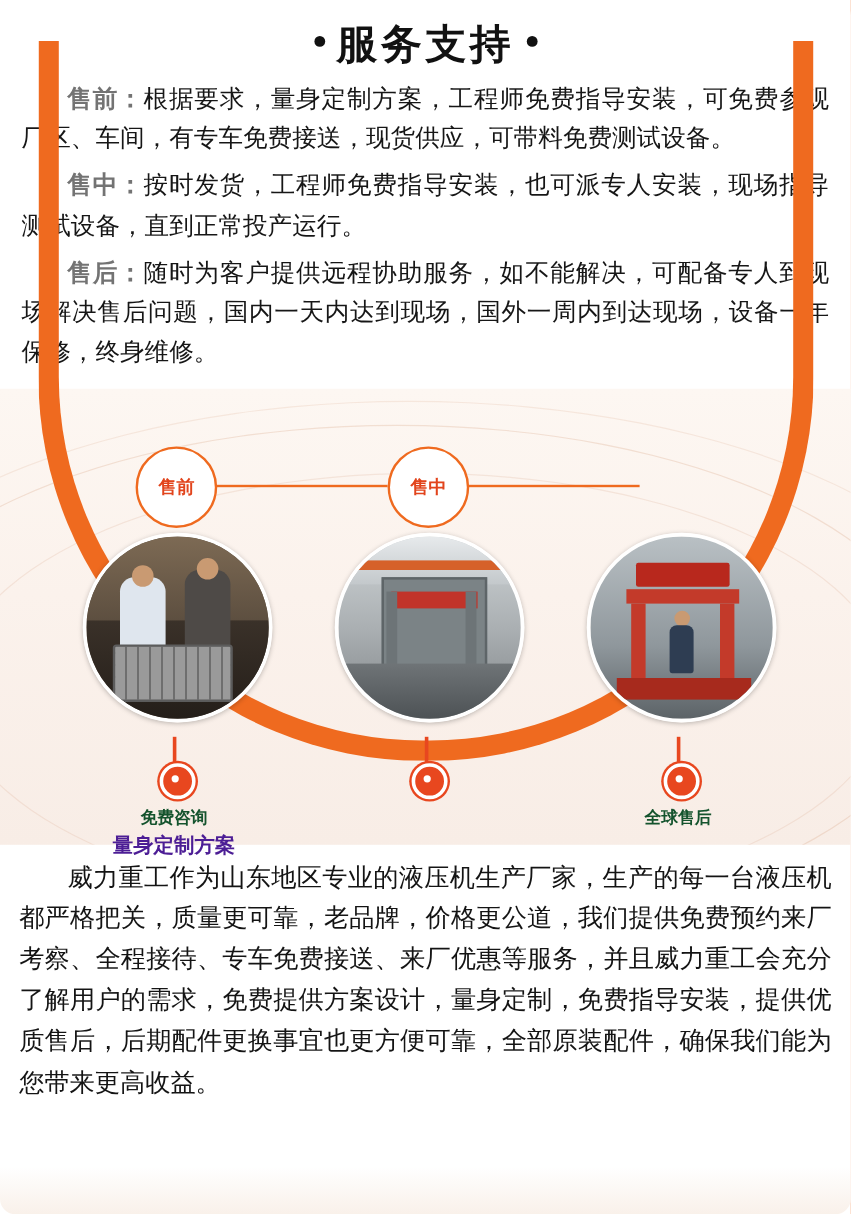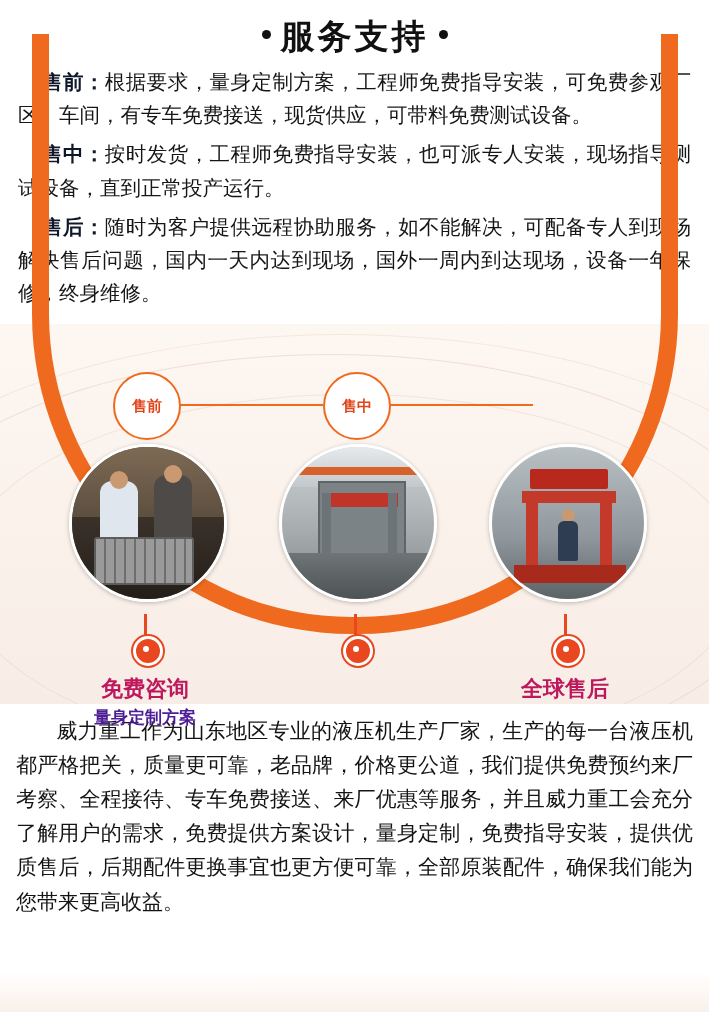--- a/index.html
+++ b/index.html
@@ -14,20 +14,21 @@
     overflow: hidden;
     position: relative;
   }
 
   .page {
     position: relative;
     width: 709px;
     height: 1012px;
     background: #fff;
     overflow: hidden;
+    border-radius: 13px;
   }
 
   
   .title-row {
     text-align: center;
     padding-top: 14px;
     padding-bottom: 6px;
     white-space: nowrap;
   }
   .title-dot {
@@ -53,23 +54,23 @@
   .para {
     margin: 0 18px 6px 18px;
     font-size: 20.5px;
     line-height: 1.62;
     color: #1a1a1a;
     text-align: justify;
     text-indent: 0;
     font-family: "DejaVu Sans", "Liberation Sans", sans-serif;
   }
   .para .lead {
-    color: #0f172a;
-    font-weight: bold;
-    margin-left: 24px;
+    color: #737373;
+    font-weight: bold;
+    margin-left: 38px;
   }
   .para .body {
     color: #161616;
   }
 
   
   .banner {
     position: relative;
     margin-top: 14px;
     width: 709px;
@@ -219,22 +220,22 @@
     width: 210px;
     text-align: center;
     top: 672px;
     z-index: 6;
     font-family: "DejaVu Sans", "Liberation Sans", sans-serif;
   }
   .c1 { left: 40px; }
   .c2 { left: 250px; }
   .c3 { left: 460px; }
   .caption .l1 {
-    color: #be185d;
-    font-size: 22px;
+    color: #14532d;
+    font-size: 14px;
     font-weight: bold;
     line-height: 1.5;
     display: block;
   }
   .caption .l2 {
     color: #4c1d95;
     font-size: 17px;
     font-weight: bold;
     line-height: 1.5;
     display: block;

